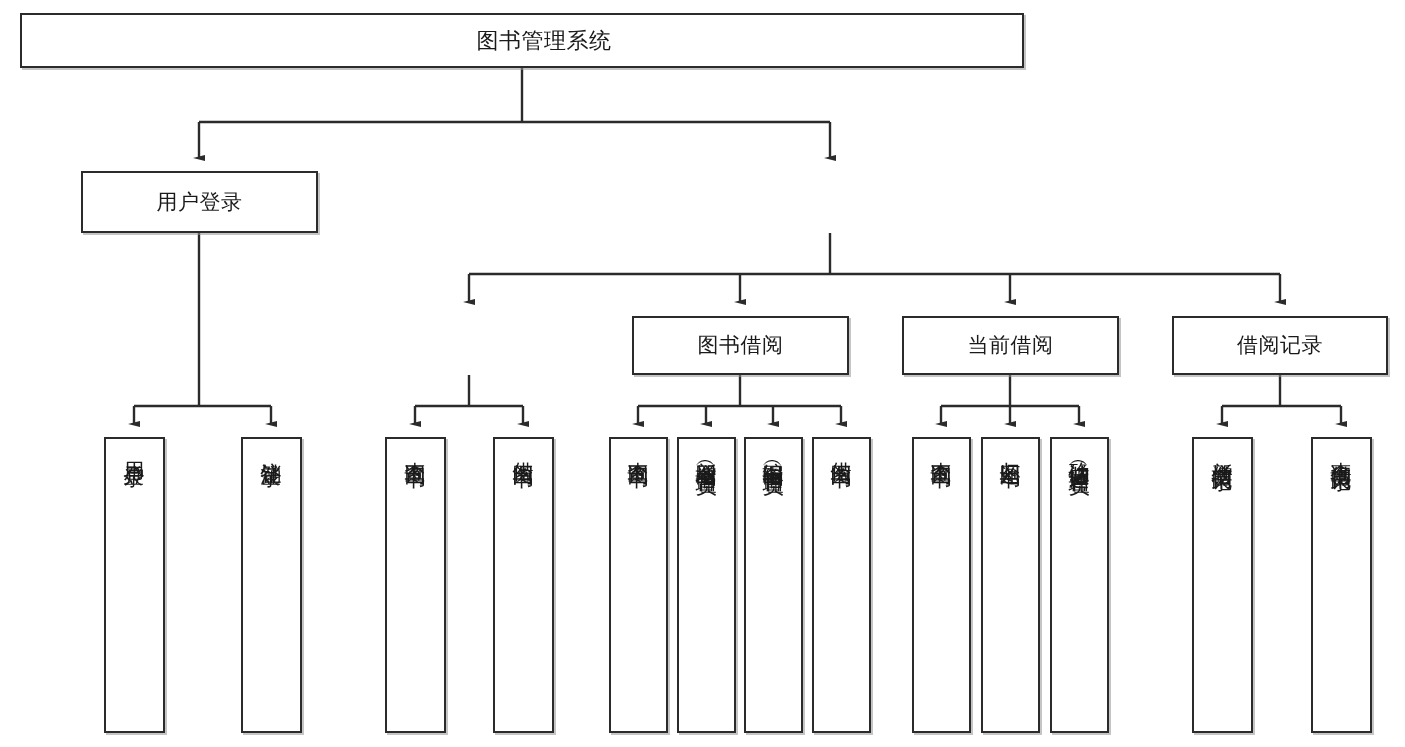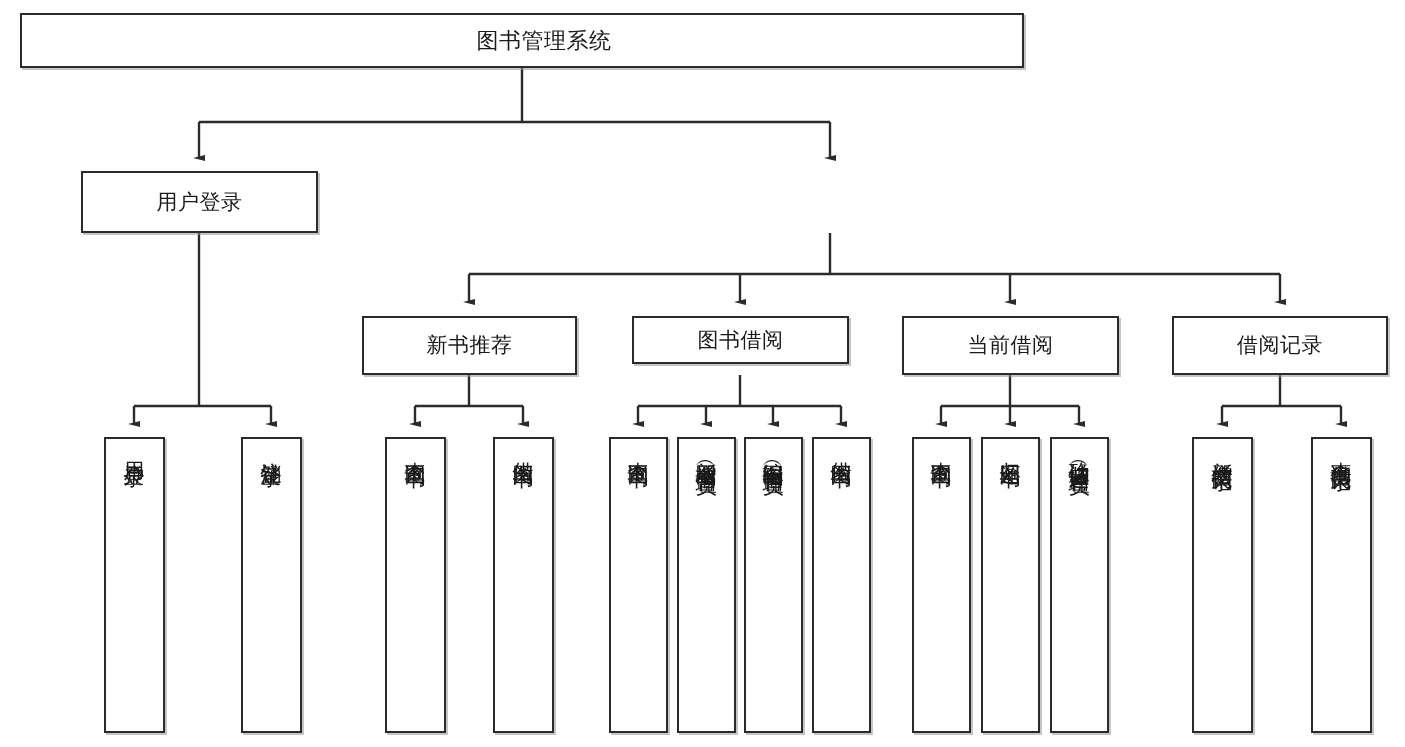--- a/index.html
+++ b/index.html
@@ -131,25 +131,22 @@
 
   <div class="node horiz title" style="left:20px; top:13px; width:1004px; height:55px;">
     <span class="label">图书管理系统</span>
   </div>
 
   <div class="node horiz" style="left:81px; top:171px; width:237px; height:62px;">
     <span class="label">用户登录</span>
   </div>
 
 
-  <div class="node horiz" style="left:362px; top:316px; width:215px; height:59px;">
-    <span class="label">新书推荐</span>
-  </div>
-
-  <div class="node horiz" style="left:632px; top:316px; width:217px; height:48px;">
+
+  <div class="node horiz" style="left:632px; top:316px; width:217px; height:59px;">
     <span class="label">图书借阅</span>
   </div>
 
   <div class="node horiz" style="left:1172px; top:316px; width:216px; height:59px;">
     <span class="label">借阅记录</span>
   </div>
 
   <div class="node horiz" style="left:902px; top:316px; width:217px; height:59px;">
     <span class="label">当前借阅</span>
   </div>

